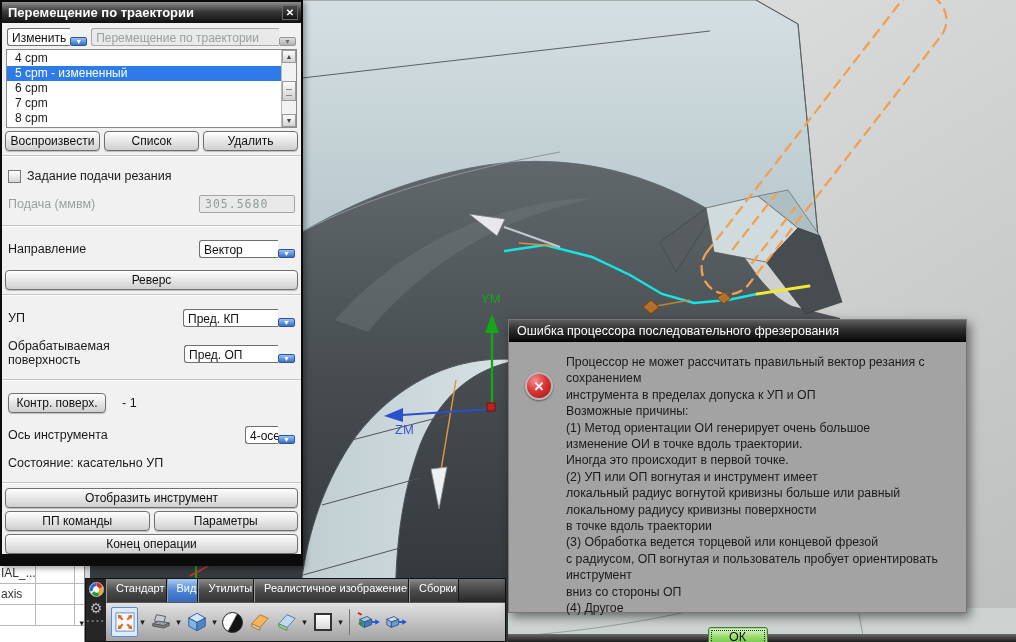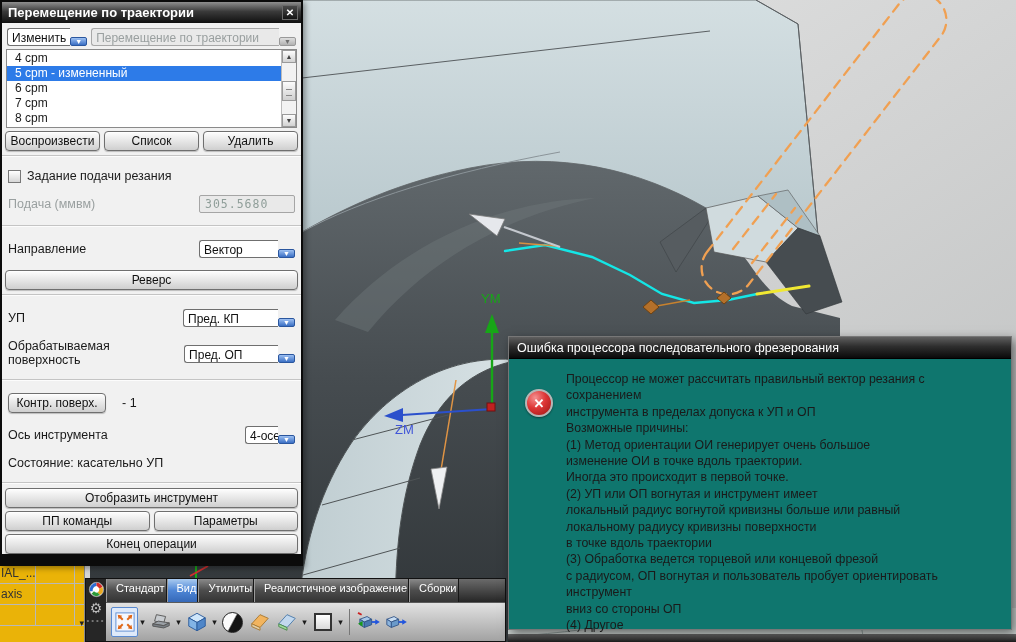--- a/index.html
+++ b/index.html
@@ -37,21 +37,21 @@
   .btnrow3 { display:flex; gap:4px; margin:3px 3px; }
   .btnrow3 .btn { flex:1; }
   .sep { height:2px; border-top:1px solid #c4c4c4; border-bottom:1px solid #fcfcfc; margin:4px 0; }
   .cb { width:13px; height:13px; border:1px solid #777; background:linear-gradient(#fff,#d6d6d6); margin-right:6px; flex:none; }
   .lbl { font-size:12.5px; color:#1a1a1a; }
   .lbl.dis { color:#9aa0a0; }
   .field { width:96px; height:18px; background:#e9e9e9; border:1px solid #a5a5a5; border-radius:2px; font-family:"DejaVu Sans Mono", monospace; font-size:11.5px; color:#8f9e99; letter-spacing:1px; display:flex; align-items:center; padding-left:5px; }
   .w94 { width:96px; } .w110 { width:112px; } .w72 { width:50px; }
 
   
-  .mini-table { position:absolute; left:0; top:563px; width:85px; height:79px; background:#eab308; border-right:1px solid #8a8a8a; z-index:3; }
+  .mini-table { position:absolute; left:0; top:563px; width:85px; height:79px; background:#ffffff; border-right:1px solid #8a8a8a; z-index:3; }
   .mt-row { height:21px; border-bottom:1px solid #b8b8b8; display:flex; }
   .mt-c1 { width:36px; border-right:1px solid #b8b8b8; font-size:12px; color:#333; padding:3px 0 0 1px; overflow:hidden; white-space:nowrap; }
   .mt-c2 { width:39px; border-right:1px solid #b8b8b8; }
   .tbl-caret { position:absolute; right:0; bottom:15px; font-size:9px; color:#222; line-height:8px; }
 
   
   .toolbar { position:absolute; left:85px; top:578px; width:421px; height:64px; z-index:3; display:flex; border:1px solid #111; background:#262626; }
   .tb-left { width:20px; background:#262626; display:flex; flex-direction:column; align-items:center; padding-top:2px; gap:3px; flex:none; }
   .gear { color:#bcbcbc; font-size:14px; line-height:14px; cursor:pointer; }
   .dots { color:#7a7a7a; font-size:8px; letter-spacing:2px; line-height:5px; }
@@ -61,21 +61,21 @@
   .tab.active { background:linear-gradient(#aacbf0 0%,#4e86d6 50%,#3568b8 100%); }
   .icons { flex:1; background:linear-gradient(#e2e2e2,#a2a2a2); border-top:1px solid #5a5a5a; display:flex; align-items:center; padding-left:5px; }
   .ic { width:27px; height:30px; display:flex; align-items:center; justify-content:center; cursor:pointer; flex:none; }
   .ic.sel { background:#dfeafa; border:1px solid #5a8ad0; border-radius:2px; }
   .caret { font-size:9px; color:#1a1a1a; width:9px; text-align:center; cursor:pointer; flex:none; }
   .vsep { width:1px; height:26px; background:#777; margin:0 4px; flex:none; }
   .circle-icon { width:21px; height:21px; border-radius:50%; border:1px solid #222; background:linear-gradient(118deg,#fbfbfb 47%,#141414 53%); }
   .sq-icon { width:18px; height:18px; background:linear-gradient(#ffffff,#dadada); border:2px solid #333; }
 
   
-  .dialog { position:absolute; left:508px; top:336px; width:504px; height:294px; z-index:5; background:#0f766e; border:1px solid #777; box-shadow:3px 4px 10px rgba(0,0,0,.5); }
+  .dialog { position:absolute; left:508px; top:319px; width:459px; height:294px; z-index:5; background:#a3a3a3; border:1px solid #777; box-shadow:3px 4px 10px rgba(0,0,0,.5); }
   .d-title { height:22px; background:linear-gradient(180deg,#5f5f5f 0%,#2e2e2e 45%,#0a0a0a 100%); color:#fff; font-size:12.5px; display:flex; align-items:center; padding-left:8px; border-bottom:1px solid #000; }
   .d-body { position:relative; height:calc(100% - 22px); }
   .err-icon { position:absolute; left:16px; top:18px; width:28px; height:28px; border-radius:50%; border:2px solid #b6b6b6; background:radial-gradient(circle at 34% 28%, #f59090 0%, #dd3535 45%, #9c1414 100%); color:#fff; font-size:13px; font-weight:bold; display:flex; align-items:center; justify-content:center; box-shadow:0 1px 2px rgba(0,0,0,.45); }
   .d-text { margin:12px 8px 0 57px; font-size:12.3px; line-height:16.4px; color:#1a1a1a; }
   .d-ok { display:block; margin:10px auto 0 auto; width:60px; height:21px; background:linear-gradient(180deg,#e4f8d6 0%,#9ade6e 45%,#62b83c 100%); border:1px solid #4a7a30; border-radius:3px; box-shadow:0 0 0 1px #a8d890 inset; font-size:12.5px; color:#111; text-align:center; line-height:19px; outline:1px dotted #2a2a2a; outline-offset:-4px; cursor:pointer; }
   .u { text-decoration:underline; }
 </style>
 </head>
 <body>
 

